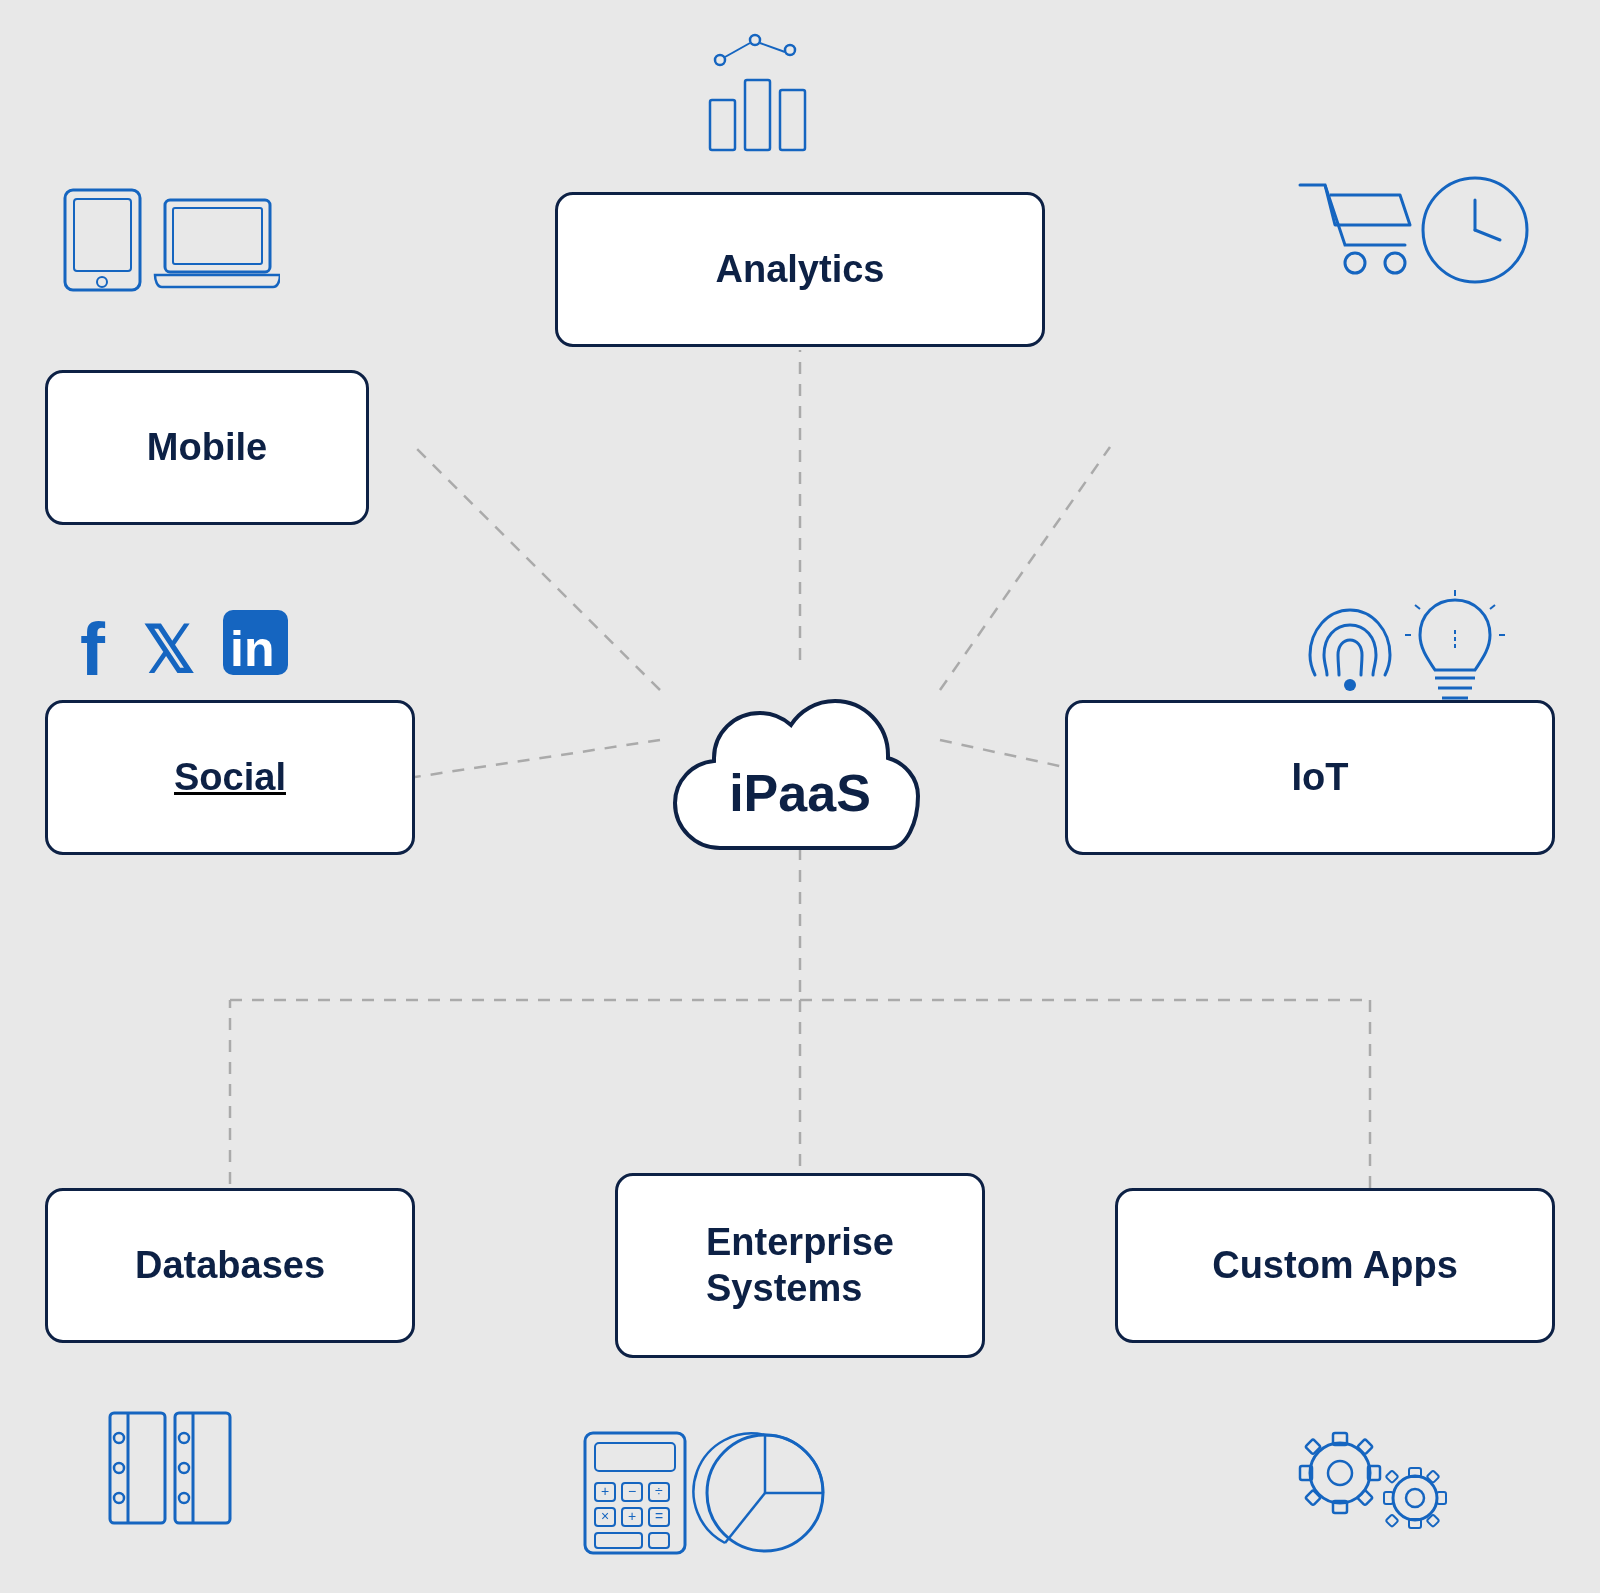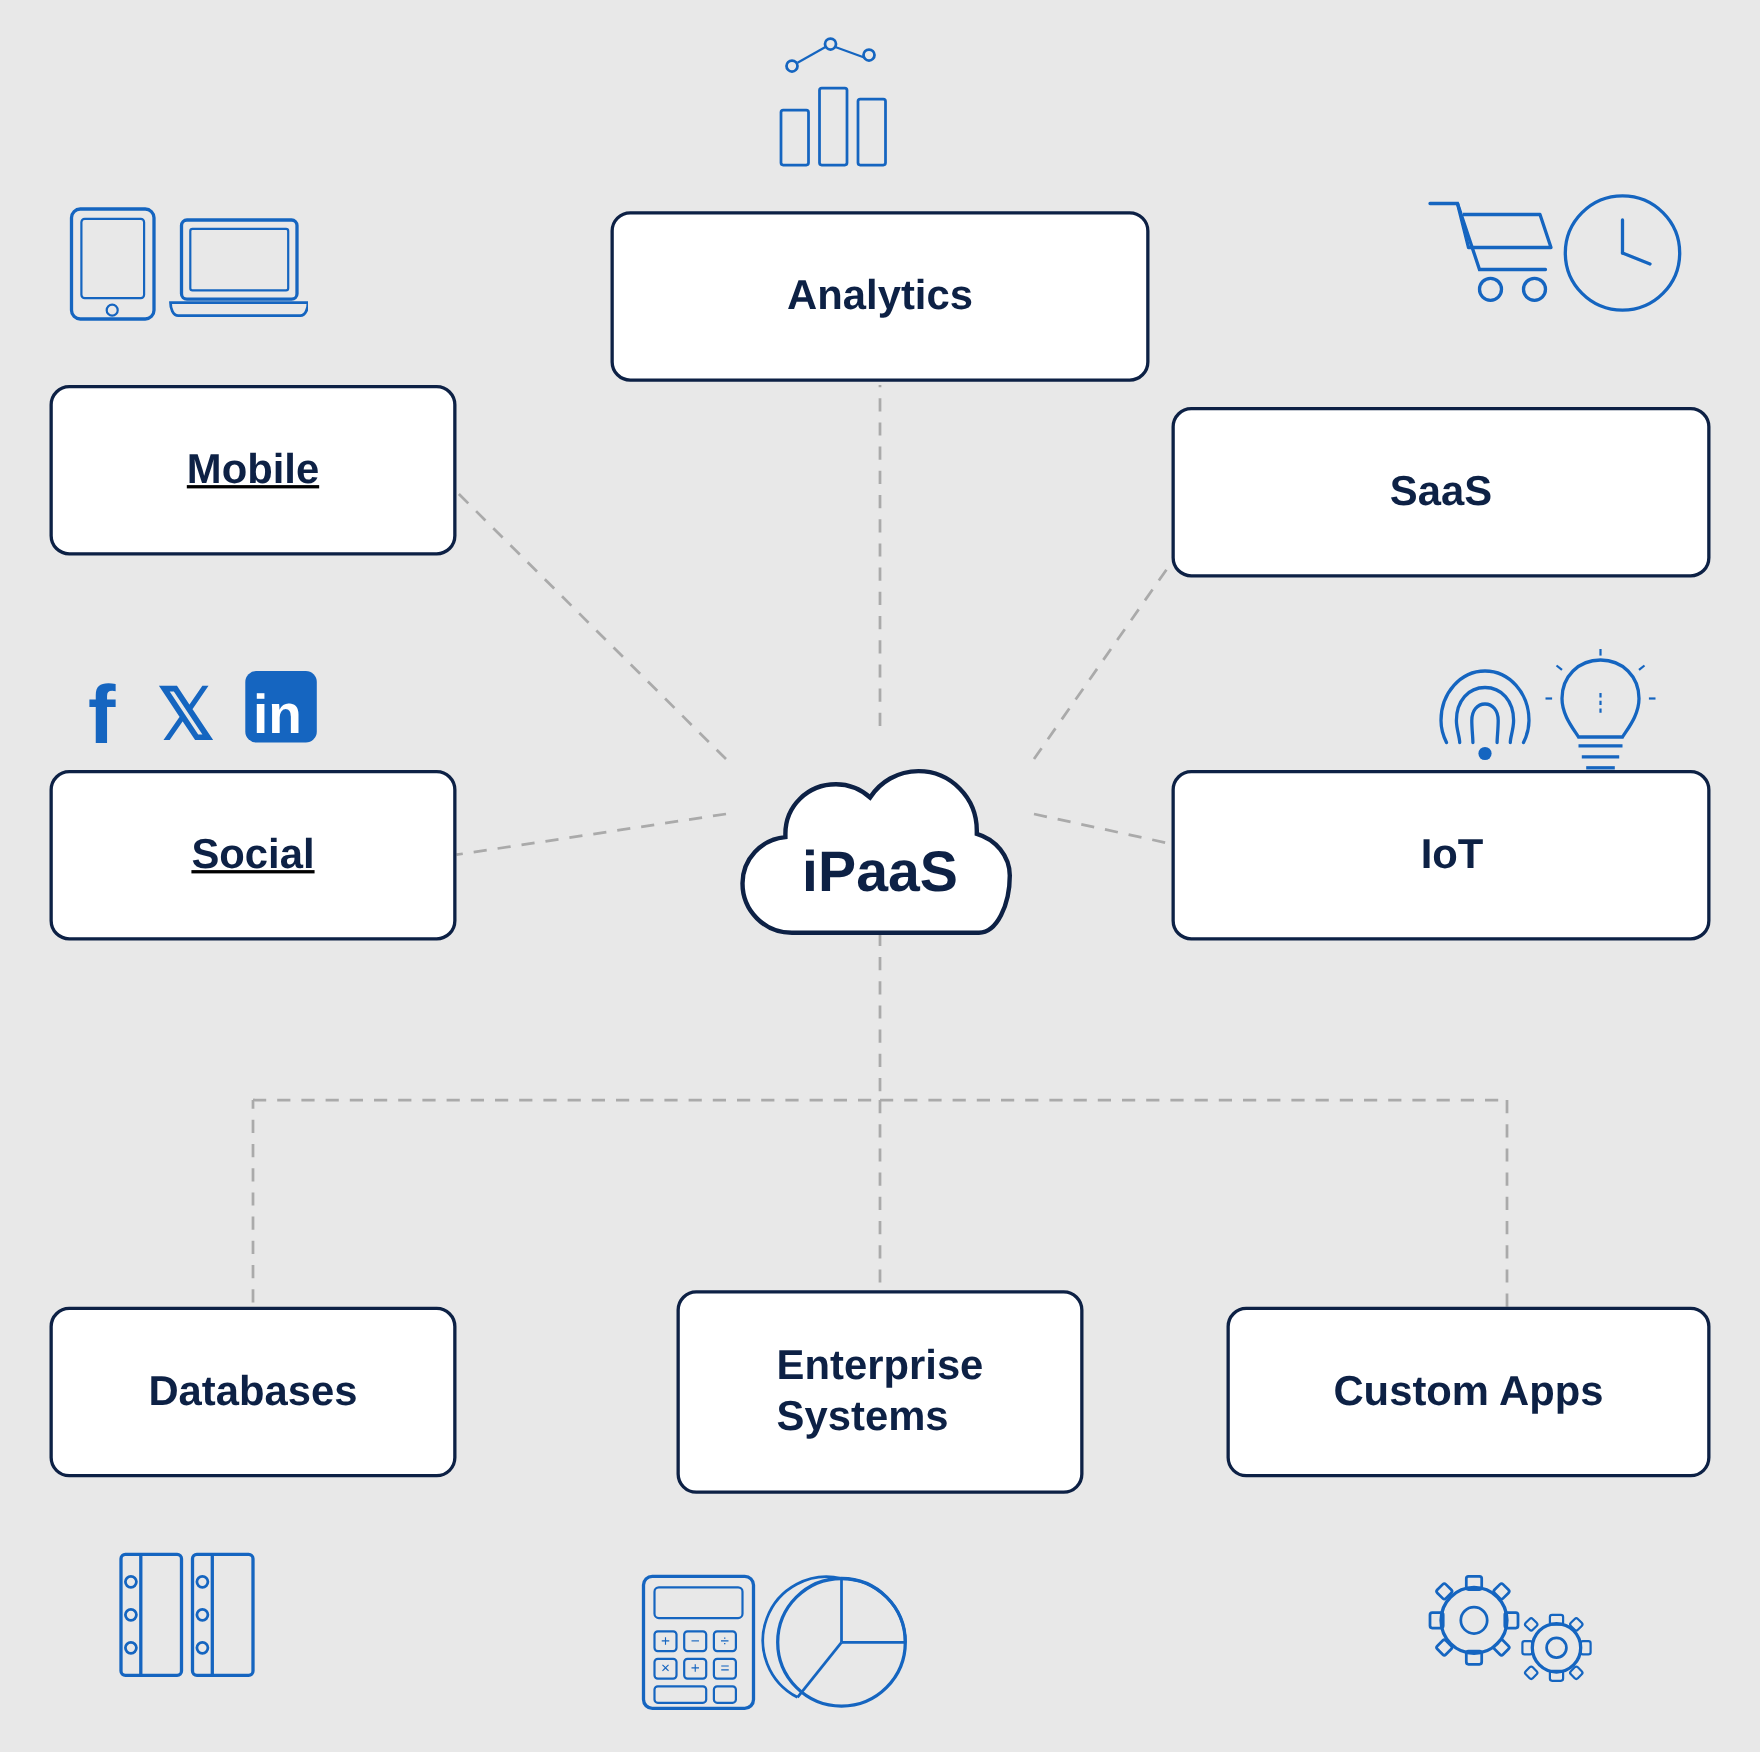--- a/index.html
+++ b/index.html
@@ -98,25 +98,24 @@
     
     #box-analytics {
       width: 490px;
       height: 155px;
       top: 192px;
       left: 555px;
     }
 
     
     #box-mobile {
-      width: 370px;
-      height: 155px;
-      top: 350px;
+      width: 324px;
+      height: 155px;
+      top: 370px;
       left: 45px;
-      text-decoration: underline;
     }
 
     
     #box-saas {
       width: 490px;
       height: 155px;
       top: 370px;
       right: 45px;
     }
 
@@ -251,23 +250,20 @@
   </svg>
 
   <div class="node-box" id="box-analytics">
     <span class="node-label">Analytics</span>
   </div>
 
   <div class="node-box" id="box-mobile">
     <span class="node-label">Mobile</span>
   </div>
 
-  <div class="node-box" id="box-saas">
-    <span class="node-label">SaaS</span>
-  </div>
 
   <div class="node-box" id="box-social">
     <span class="node-label">Social</span>
   </div>
 
   <div class="node-box" id="box-iot">
     <span class="node-label">IoT</span>
   </div>
 
   <div class="node-box" id="box-databases">

